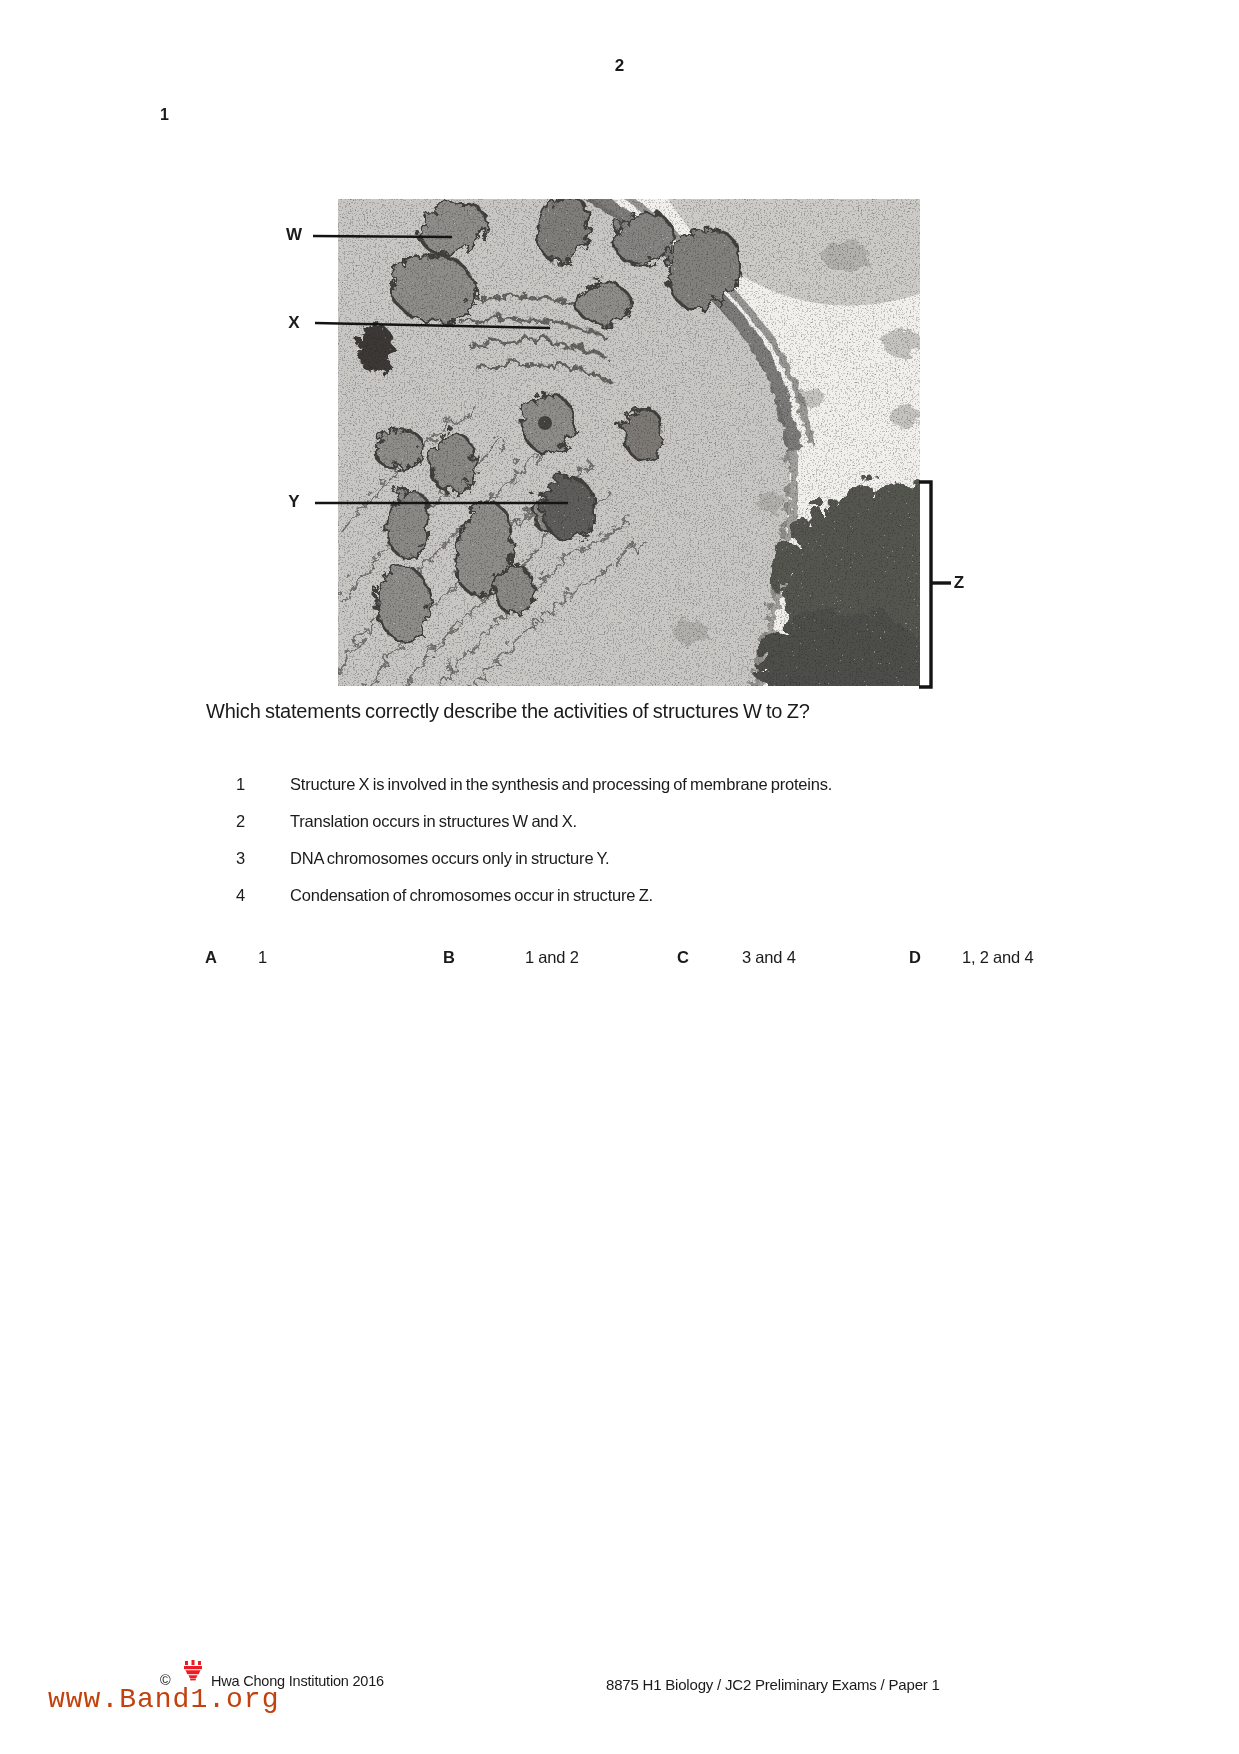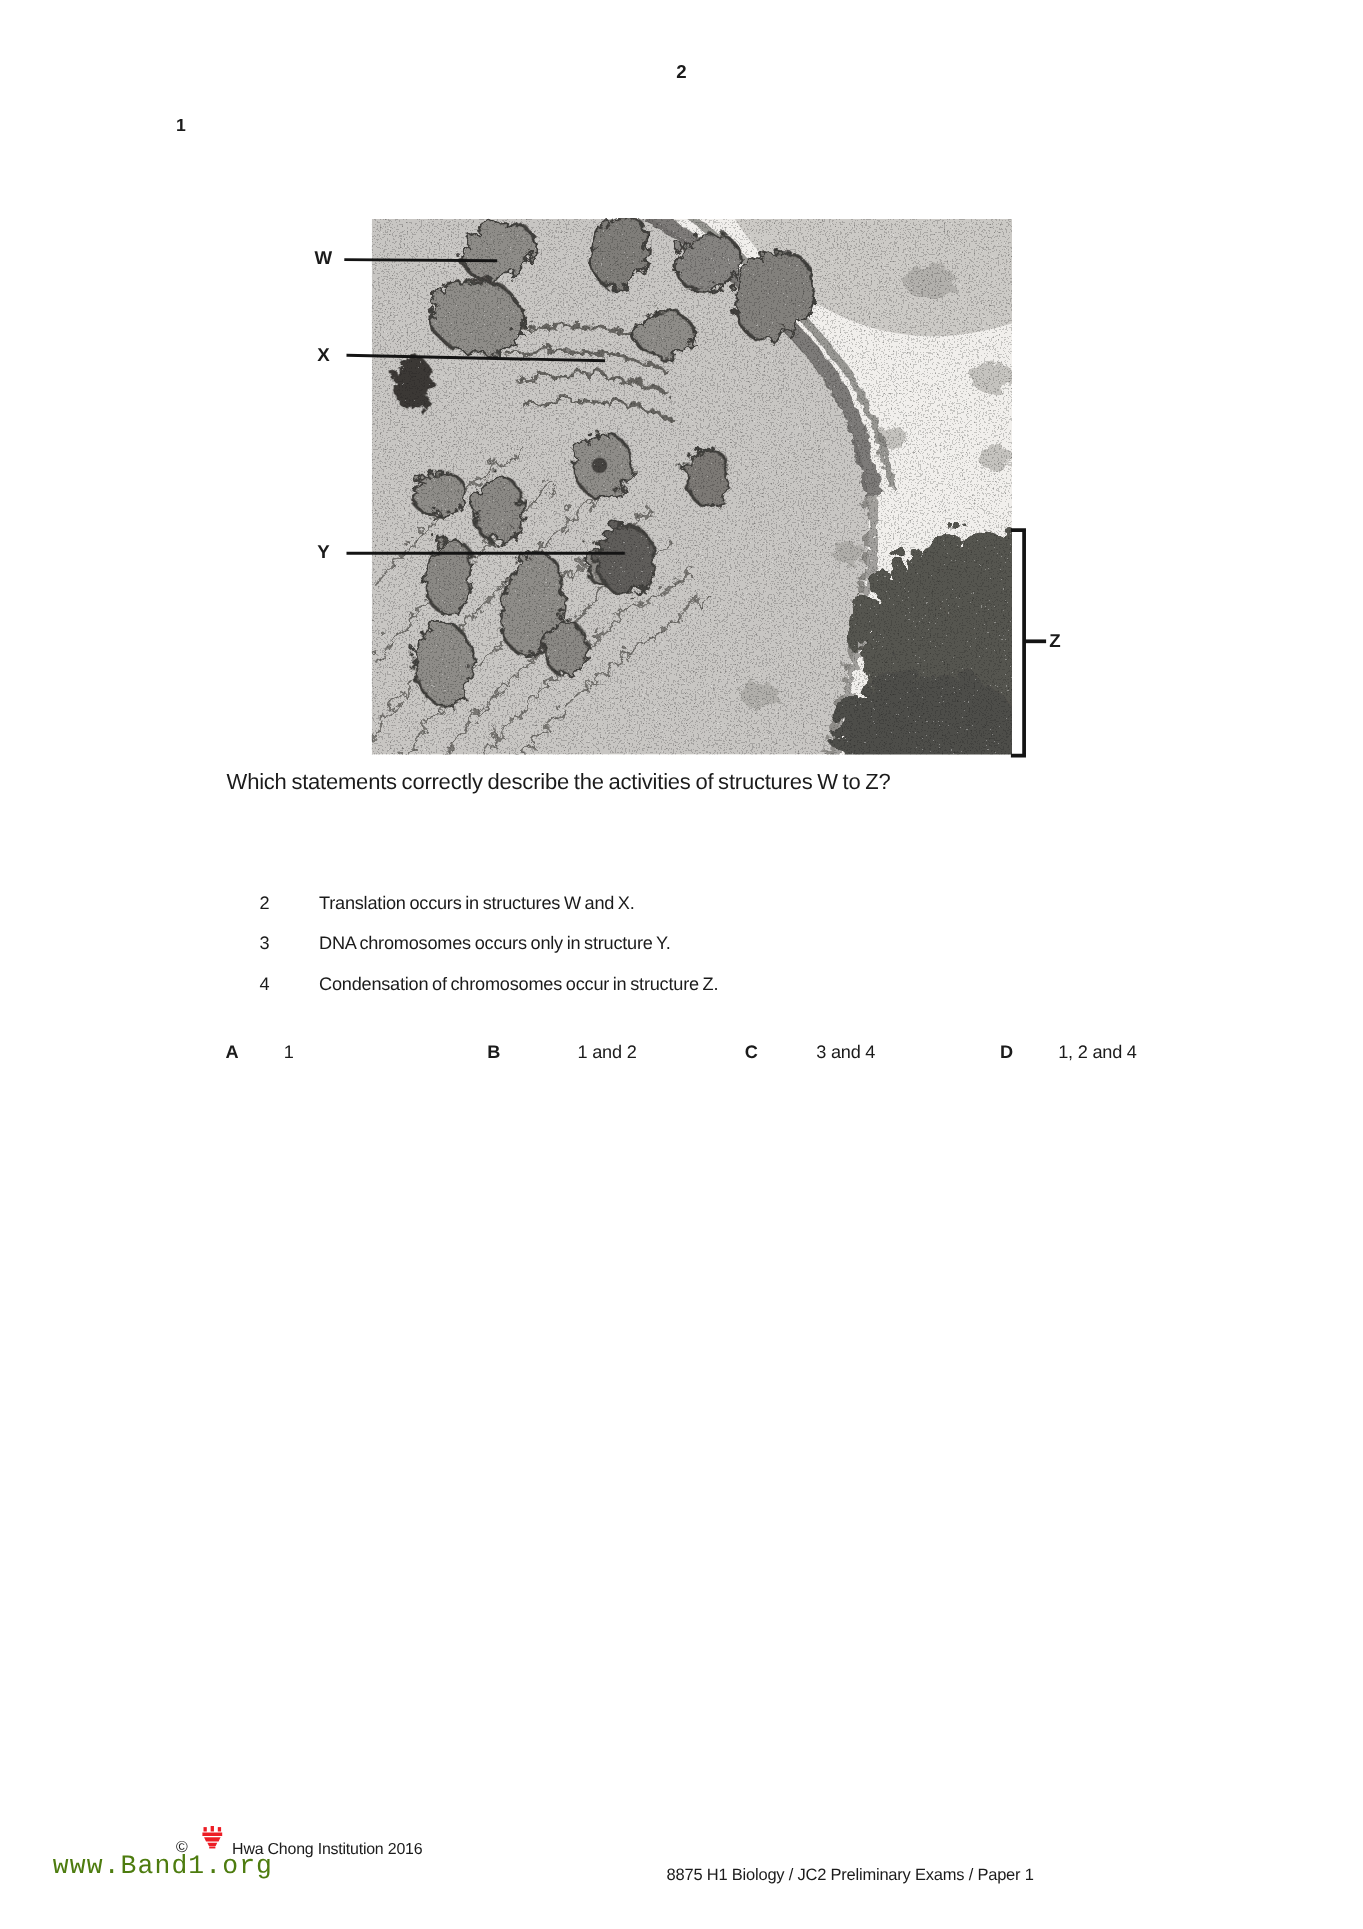--- a/index.html
+++ b/index.html
@@ -18,24 +18,24 @@
   .prompt{left:206px;top:700px;font-size:20px;letter-spacing:-0.2px;word-spacing:-1px;}
   .stmt{left:236px;font-size:16.5px;letter-spacing:-0.2px;word-spacing:-1px;}
   .stmt-num{display:inline-block;width:54px;}
   .opts{left:0;top:948px;width:1239px;height:24px;}
   .optL{position:absolute;font-weight:bold;font-size:16.5px;}
   .optT{position:absolute;font-size:16.5px;letter-spacing:-0.2px;}
   .foot{font-size:14.5px;letter-spacing:-0.2px;}
   .foot-copy{left:160px;top:1672px;}
   .crest{left:182px;top:1659px;width:22px;height:22px;}
   .foot-inst{left:211px;top:1673px;}
-  .foot-right{left:606px;top:1676px;font-size:15px;margin-top:20px;}
+  .foot-right{left:606px;top:1676px;font-size:15px;}
   .watermark{
     left:48px;top:1684px;font-family:"Liberation Mono","DejaVu Sans Mono",monospace;
-    font-size:24px;color:#4d7c0f;letter-spacing:1px;
+    font-size:28px;color:#c2410c;letter-spacing:1px;
   }
 </style>
 </head>
 <body>
 
 <div class="page">
 
   <div class="abs page-num">2</div>
 
   <span class="abs q-num">1</span>
@@ -159,20 +159,23 @@
     </svg>
 
     <div class="fig-label" style="left:31px;top:35px">W</div>
     <div class="fig-label" style="left:31px;top:123px">X</div>
     <div class="fig-label" style="left:31px;top:302px">Y</div>
     <div class="fig-label" style="left:696px;top:383px">Z</div>
   </div>
 
   <div class="abs prompt">Which statements correctly describe the activities of structures W to Z?</div>
 
+  <div class="abs stmt" style="top:775px">
+    <span class="stmt-num">1</span><span class="stmt-text">Structure X is involved in the synthesis and processing of membrane proteins.</span>
+  </div>
   <div class="abs stmt" style="top:812px">
     <span class="stmt-num">2</span><span class="stmt-text">Translation occurs in structures W and X.</span>
   </div>
   <div class="abs stmt" style="top:849px">
     <span class="stmt-num">3</span><span class="stmt-text">DNA chromosomes occurs only in structure Y.</span>
   </div>
   <div class="abs stmt" style="top:886px">
     <span class="stmt-num">4</span><span class="stmt-text">Condensation of chromosomes occur in structure Z.</span>
   </div>
 

